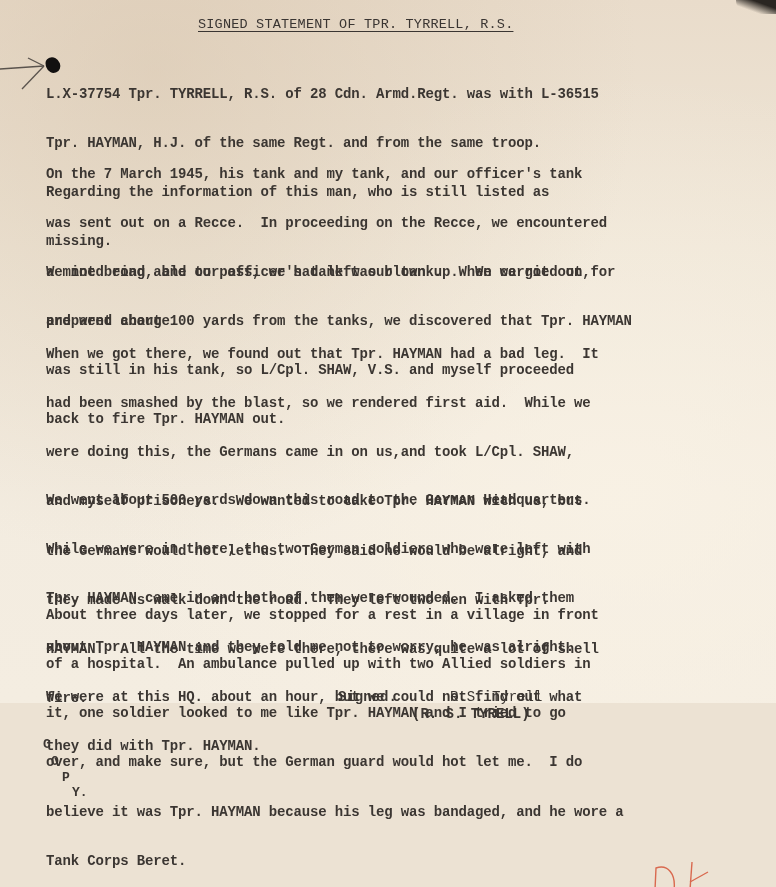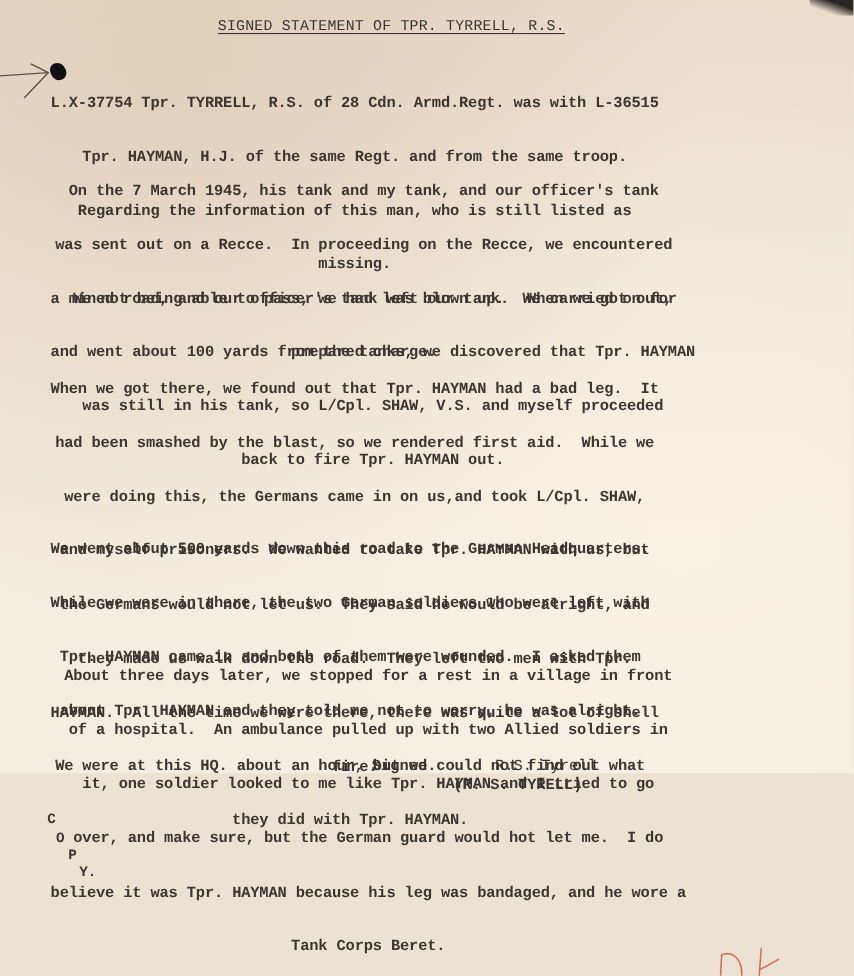--- a/index.html
+++ b/index.html
@@ -45,21 +45,20 @@
     }
     .para {
       position: absolute;
       left: 46px;
       font-size: 14px;
       line-height: 16.4px;
       white-space: pre;
       font-weight: bold;
       color: #3b3632;
       letter-spacing: -0.15px;
-      text-align: center;
     }
     .para .line { display: block; }
     #p1 { top: 53px; }
     #p2 { top: 133px; }
     #p3 { top: 231px; }
     #p4 { top: 313px; }
     #p5 { top: 459px; }
     #p6 { top: 574px; }
     .signature-block {
       position: absolute;

